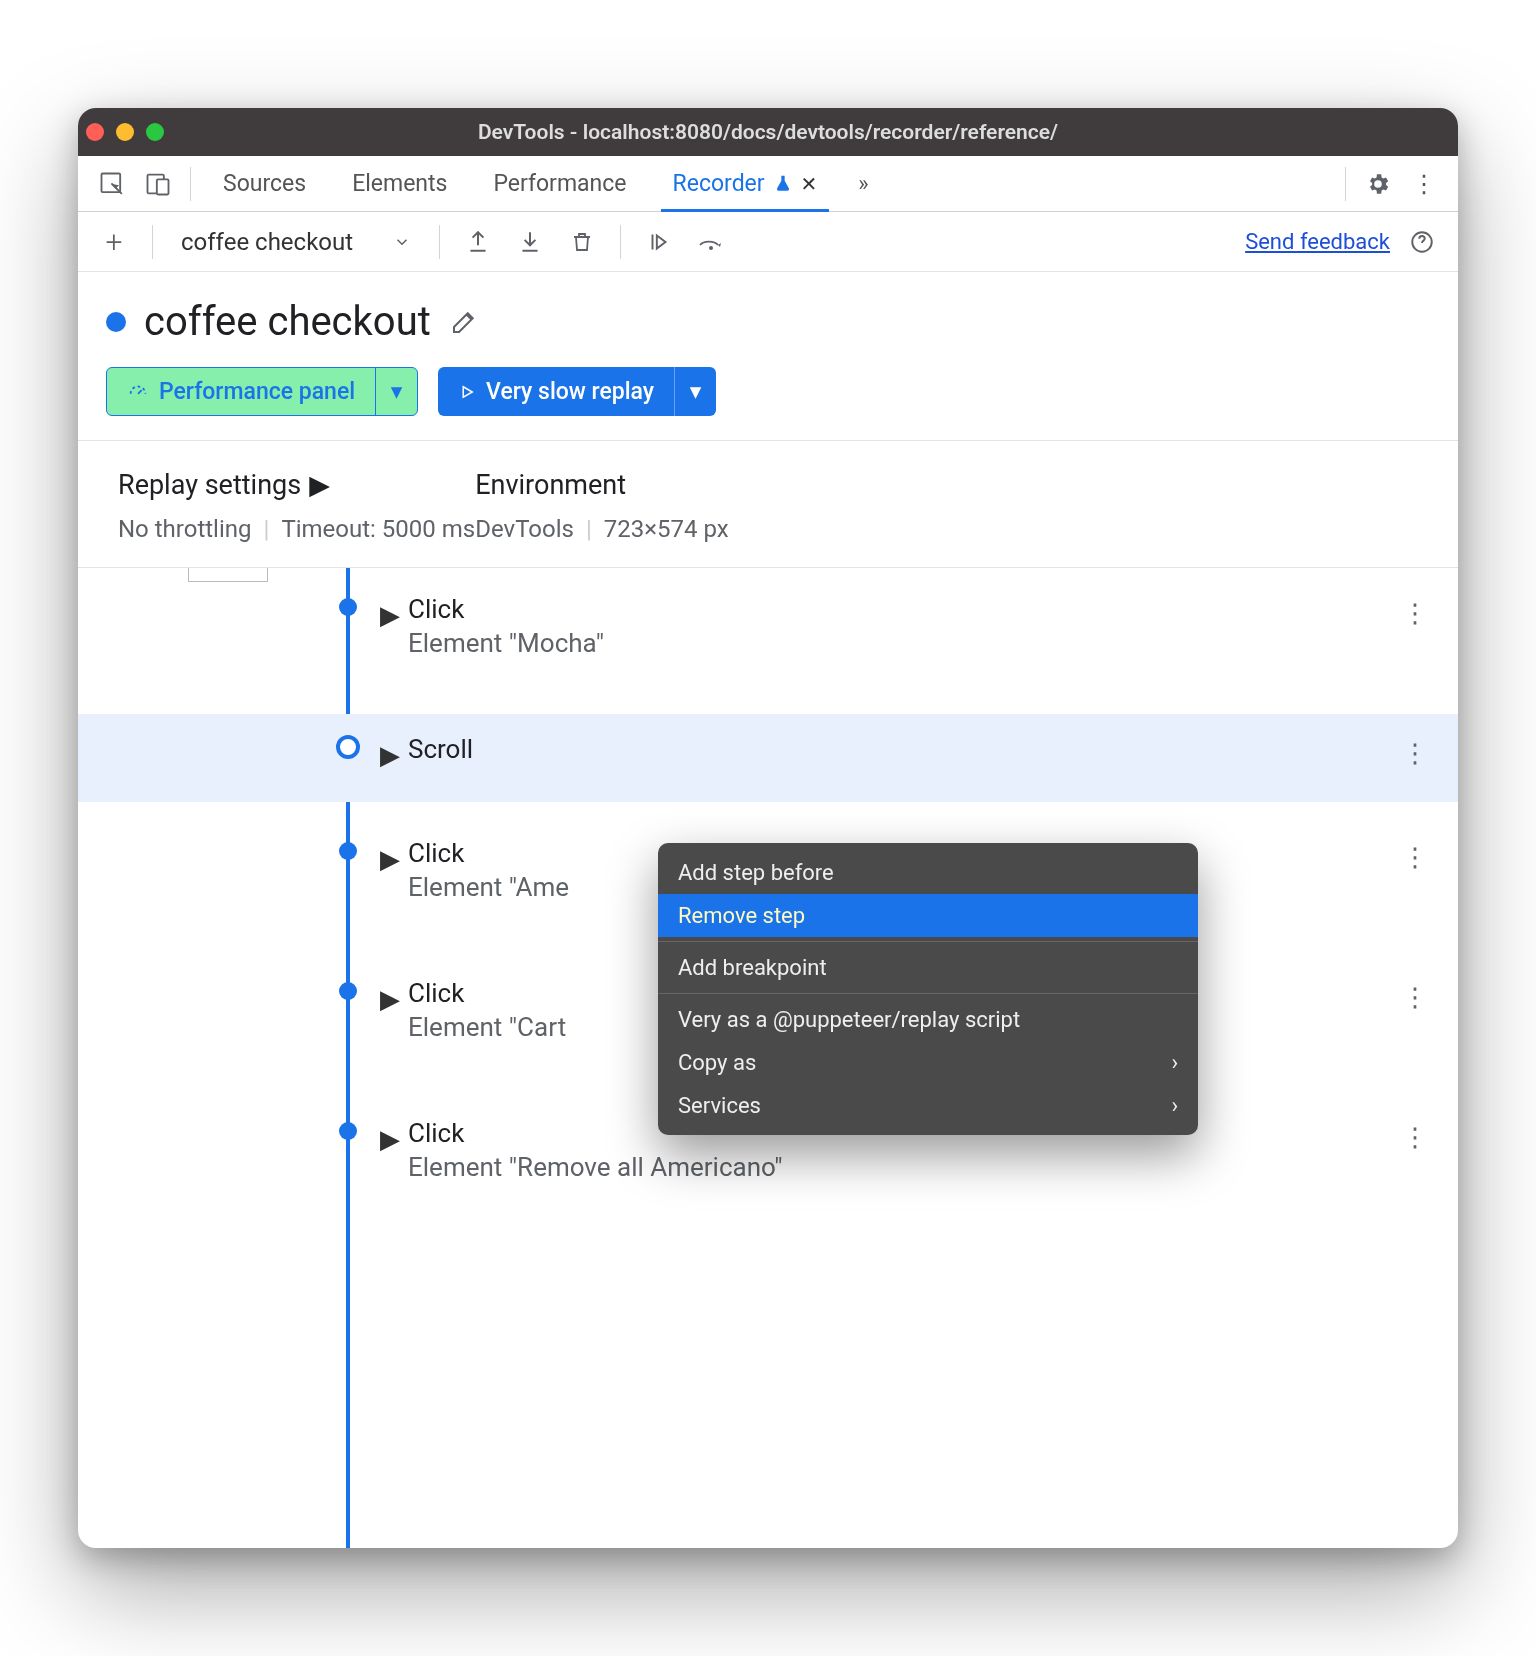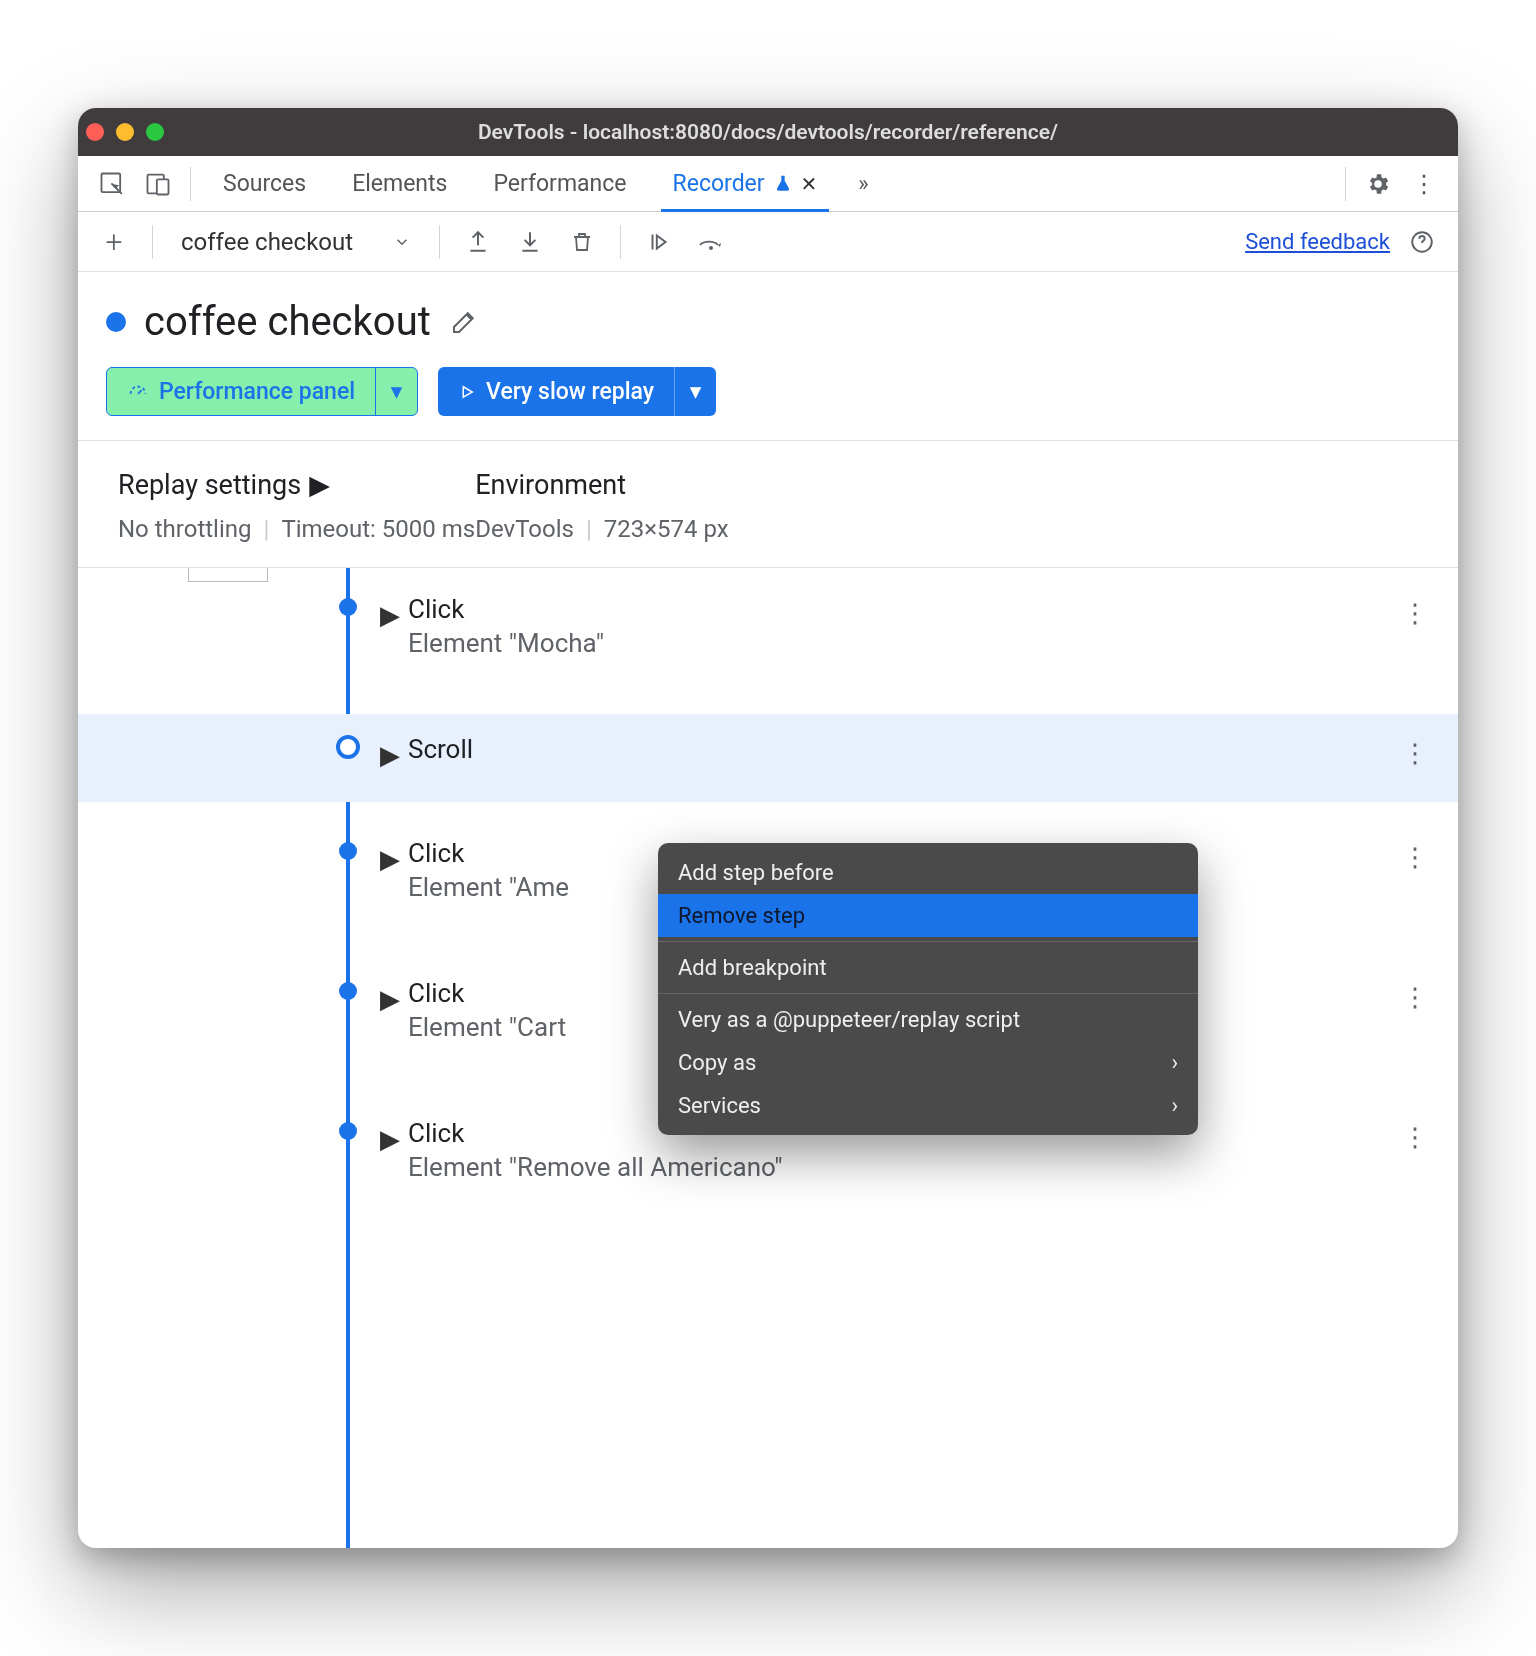--- a/index.html
+++ b/index.html
@@ -123,21 +123,21 @@
     left: 580px; top: 735px;
     width: 540px;
     background:#4a4a4a;
     border-radius: 10px;
     padding: 8px 0;
     color:#eee;
     font-size: 22px;
     box-shadow: 0 20px 50px rgba(0,0,0,.4);
   }
   .ctxmenu .item { padding: 9px 20px; display:flex; justify-content:space-between; align-items:center; }
-  .ctxmenu .item.hl { background:#1a73e8; color:#0f172a;text-align:center; }
+  .ctxmenu .item.hl { background:#1a73e8; color:#fef9c3;text-align:center; }
   .ctxmenu hr { border:none; border-top:1px solid #666; margin: 4px 0; }
   svg { display:block; }
 </style>
 </head>
 <body>
 
 <div class="window">
 
   <div class="titlebar">
     <div class="traffic">

